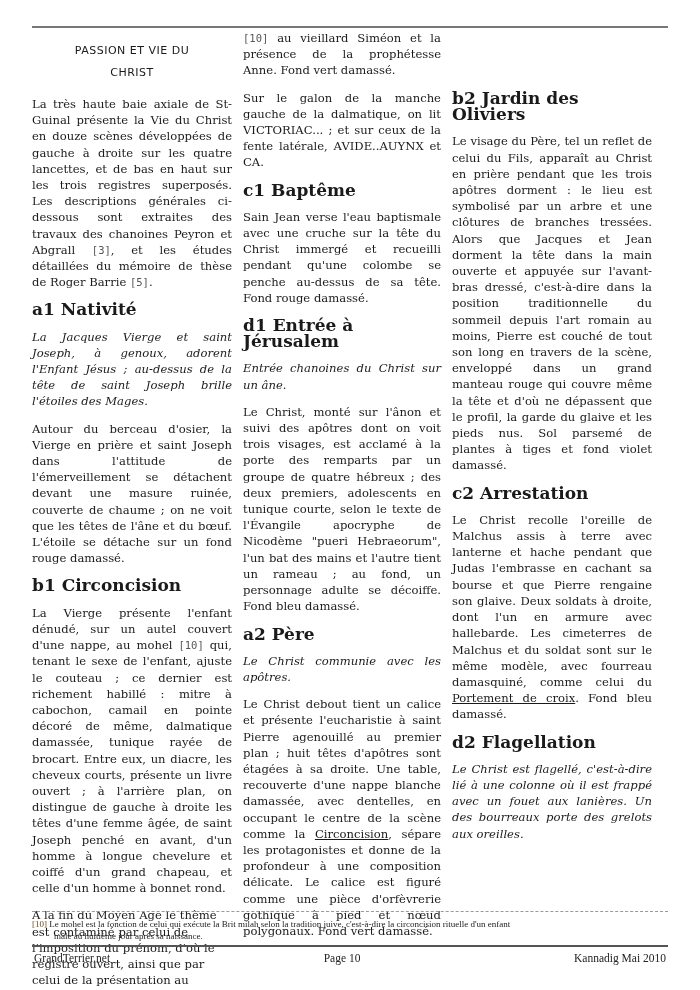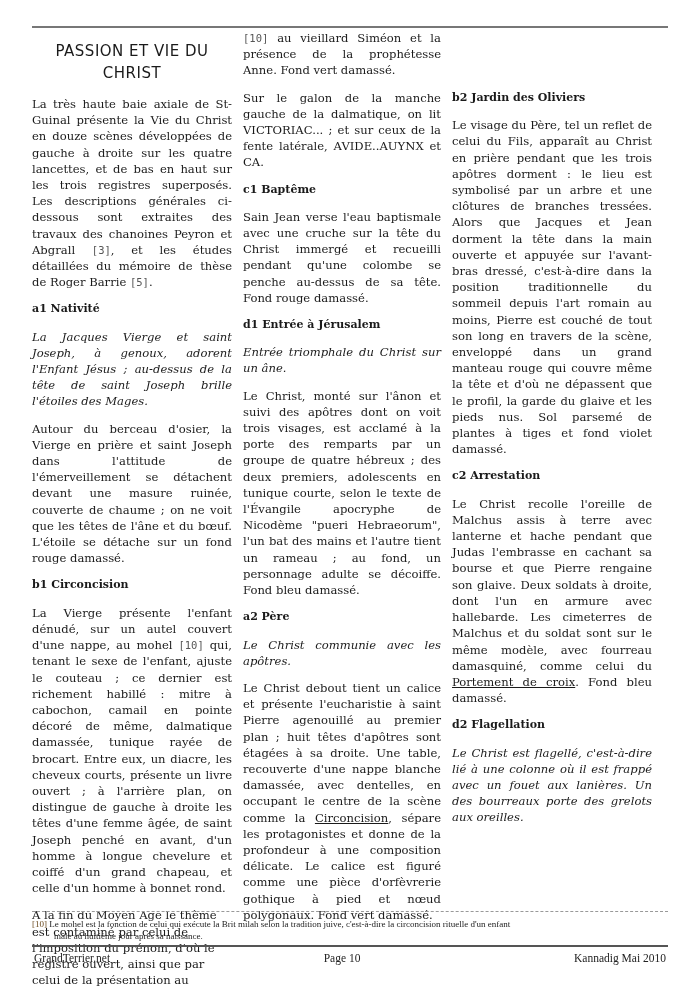--- a/index.html
+++ b/index.html
@@ -5,23 +5,23 @@
   html, body { margin: 0; padding: 0; background: #ffffff; }
   body { width: 700px; height: 990px; position: relative; overflow: hidden;
          font-family: "DejaVu Serif", serif; color: #1a1a1a; }
   .top-rule { position: absolute; left: 32px; top: 26px; width: 636px; height: 0;
               border-top: 2px solid #777; }
   .col { position: absolute; top: 30px; font-size: 11.6px; line-height: 16.2px; }
   .col p { margin: 0 0 11px 0; text-align: justify; hyphens: manual; }
   .col1 { left: 32px; width: 200px; }
   .col2 { left: 243px; width: 198px; }
   .col3 { left: 452px; width: 200px; }
-  .title { font-family: "DejaVu Sans", sans-serif; font-size: 15px; letter-spacing: 0.5px;
+  .title { font-family: "DejaVu Sans", sans-serif; font-size: 11px; letter-spacing: 0.5px;
            text-align: center; line-height: 22px; margin: 10px 0 12px 0; font-weight: normal; }
-  .h { font-weight: bold; margin: 0 0 11px 0; font-size: 11px; }
+  .h { font-weight: bold; margin: 0 0 11px 0; font-size: 17px; }
   .it { font-style: italic; }
   .ref { font-family: "DejaVu Sans Mono", monospace; color: #555; font-size: 10.5px; }
   .lnk { text-decoration: underline; }
   .fn-rule { position: absolute; left: 32px; top: 911px; width: 636px; height: 0;
              border-top: 1px dashed #999; }
   .footnote { position: absolute; left: 32px; top: 918px; width: 636px;
               font-family: "Liberation Serif", serif; font-size: 9px; line-height: 12px; color: #222; }
   .footnote .num { color: #6b4a1e; }
   .footnote .cont { padding-left: 22px; display: block; }
   .bottom-rule { position: absolute; left: 32px; top: 945px; width: 636px; height: 0;
@@ -51,21 +51,21 @@
 </div>
 
 <div class="col col2">
   <p><a class="ref">[10]</a> <span>au vieillard Siméon et la présence de la prophétesse Anne. Fond vert damassé.</span></p>
   <p>Sur le galon de la manche gauche de la dalmatique, on lit VICTORIAC... ; et sur ceux de la fente latérale, AVIDE..AUYNX et CA.</p>
 
   <div class="h">c1 Baptême</div>
   <p>Sain Jean verse l'eau baptismale avec une cruche sur la tête du Christ immergé et recueilli pendant qu'une colombe se penche au-dessus de sa tête. Fond rouge damassé.</p>
 
   <div class="h">d1 Entrée à Jérusalem</div>
-  <p class="it">Entrée triomphale du Christ sur un âne.</p>
+  <p class="it">Entrée chanoines du Christ sur un âne.</p>
   <p>Le Christ, monté sur l'ânon et suivi des apôtres dont on voit trois visages, est acclamé à la porte des remparts par un groupe de quatre hébreux ; des deux premiers, adolescents en tunique courte, selon le texte de l'Évangile apocryphe de Nicodème "pueri Hebraeorum", l'un bat des mains et l'autre tient un rameau ; au fond, un personnage adulte se décoiffe. Fond bleu damassé.</p>
 
   <div class="h">a2 Père</div>
   <p class="it">Le Christ communie avec les apôtres.</p>
   <p><span>Le Christ debout tient un calice et présente l'eucharistie à saint Pierre agenouillé au premier plan ; huit têtes d'apôtres sont étagées à sa droite. Une table, recouverte d'une nappe blanche damassée, avec dentelles, en occupant le centre de la scène comme la</span> <a class="lnk">Circoncision</a><span>, sépare les protagonistes et donne de la profondeur à une composition délicate. Le calice est figuré comme une pièce d'orfèvrerie gothique à pied et nœud polygonaux. Fond vert damassé.</span></p>
 </div>
 
 <div class="col col3">
   <div class="h" style="margin-top:60px;">b2 Jardin des Oliviers</div>
   <p>Le visage du Père, tel un reflet de celui du Fils, apparaît au Christ en prière pendant que les trois apôtres dorment : le lieu est symbolisé par un arbre et une clôtures de branches tressées. Alors que Jacques et Jean dorment la tête dans la main ouverte et appuyée sur l'avant-bras dressé, c'est-à-dire dans la position traditionnelle du sommeil depuis l'art romain au moins, Pierre est couché de tout son long en travers de la scène, enveloppé dans un grand manteau rouge qui couvre même la tête et d'où ne dépassent que le profil, la garde du glaive et les pieds nus. Sol parsemé de plantes à tiges et fond violet damassé.</p>

